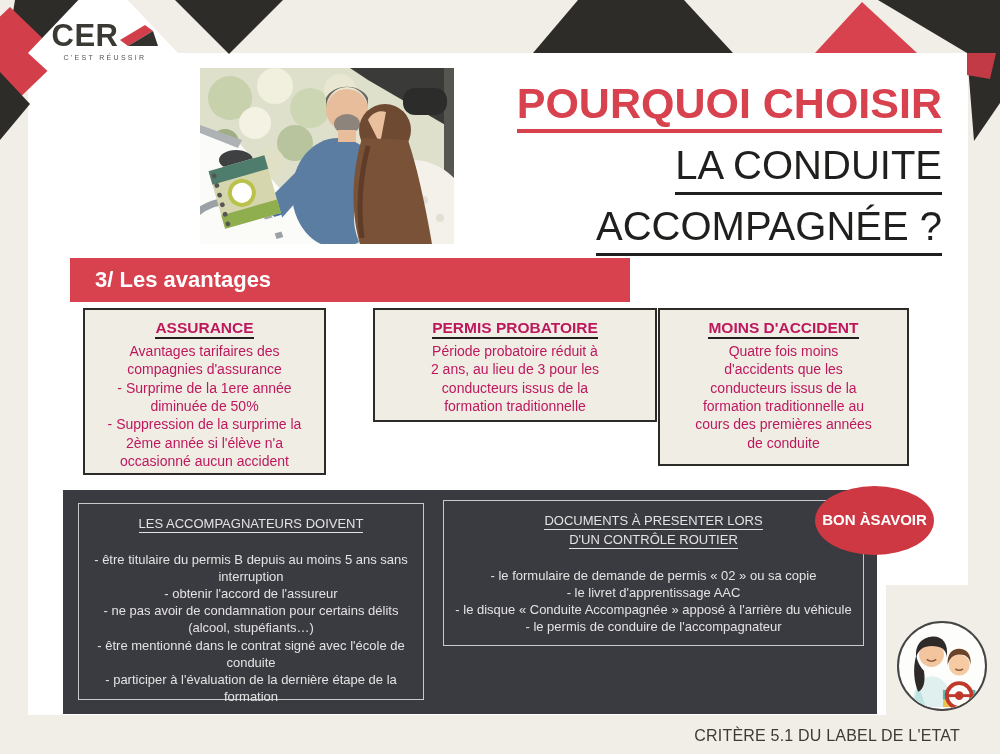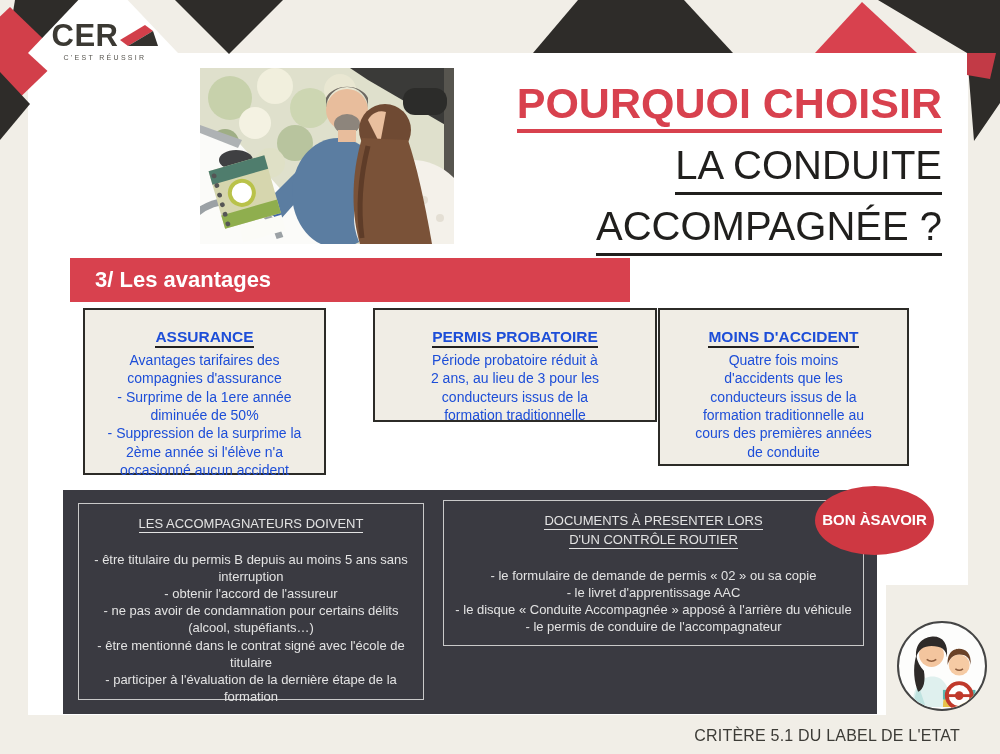--- a/index.html
+++ b/index.html
@@ -26,21 +26,21 @@
   .title-dark span { border-bottom:3px solid #201f1d; padding-bottom:5px; }
 
   .banner {
     position:absolute; left:70px; top:258px; width:560px; height:44px; background:#d8414e;
     color:#ffffff; font-size:22px; font-weight:bold; display:flex; align-items:center;
     padding-left:25px; box-sizing:border-box; z-index:4;
   }
 
   .advbox {
     position:absolute; background:#f0ede5; border:2px solid #2c2b27; box-sizing:border-box;
-    text-align:center; color:#1d4ed8; z-index:4; padding-top:18px;
+    text-align:center; color:#be185d; z-index:4; padding-top:9px;
   }
   #adv1 { left:83px;  top:308px; width:243px; height:167px; }
   #adv2 { left:373px; top:308px; width:284px; height:114px; }
   #adv3 { left:658px; top:308px; width:251px; height:158px; }
   .adv-title { font-size:15.5px; font-weight:bold; margin-bottom:5px; }
   .adv-title span { border-bottom:2px solid #21201e; padding-bottom:1px; }
   .adv-lines { font-size:14px; line-height:1.31; }
 
   .panel { position:absolute; left:63px; top:490px; width:814px; height:224px; background:#3a3a41; z-index:4; }
   .pcol { position:absolute; border:1px solid #c9c9c9; color:#e3e3e3; text-align:center; box-sizing:border-box; }
@@ -202,21 +202,21 @@
       </div>
   </div>
 
   <div class="panel">
     <div class="pcol pcol1">
       <div class="pcol-head"><span>LES ACCOMPAGNATEURS DOIVENT</span></div>
       <div class="pcol-items">
           <div>- être titulaire du permis B depuis au moins 5 ans sans interruption</div>
           <div>- obtenir l'accord de l'assureur</div>
           <div>- ne pas avoir de condamnation pour certains délits (alcool, stupéfiants…)</div>
-          <div>- être mentionné dans le contrat signé avec l'école de titulaire</div>
+          <div>- être mentionné dans le contrat signé avec l'école de conduite</div>
           <div>- participer à l'évaluation de la dernière étape de la formation</div>
         </div>
     </div>
     <div class="pcol pcol2">
       <div class="pcol-head">
         <span>DOCUMENTS À PRESENTER LORS</span><br>
         <span>D'UN CONTRÔLE ROUTIER</span>
       </div>
       <div class="pcol-items">
           <div>- le formulaire de demande de permis « 02 » ou sa copie</div>

